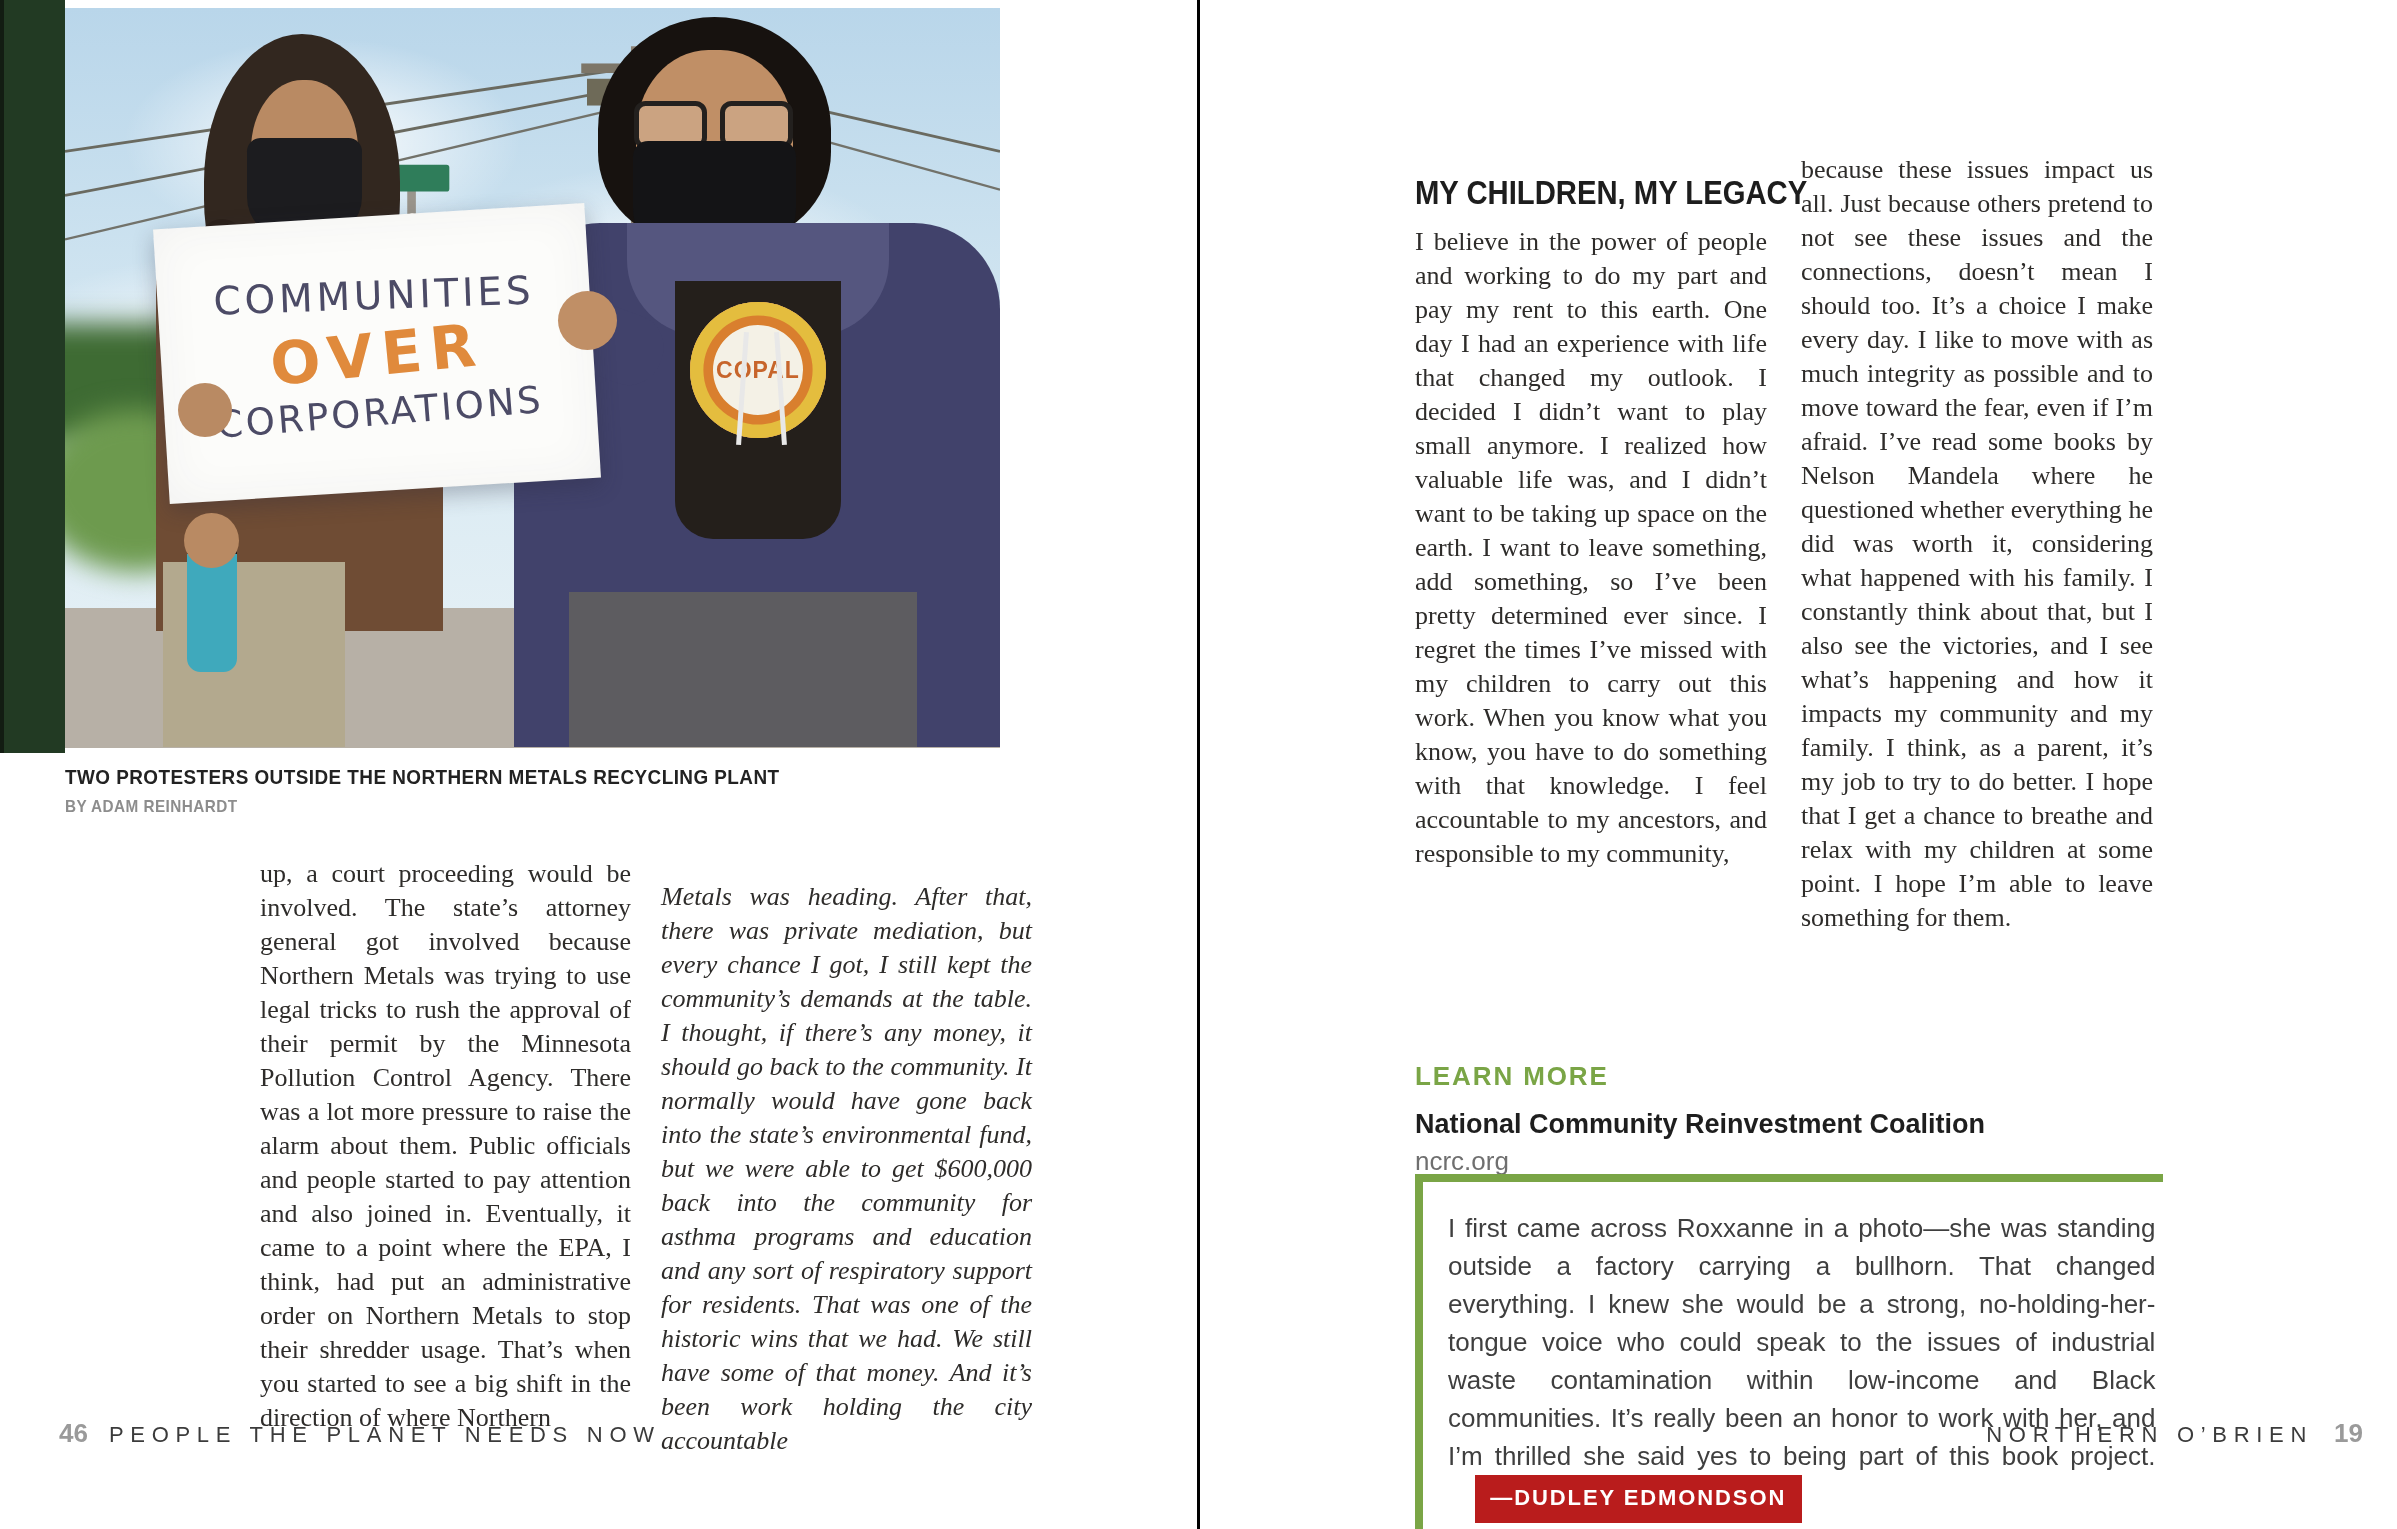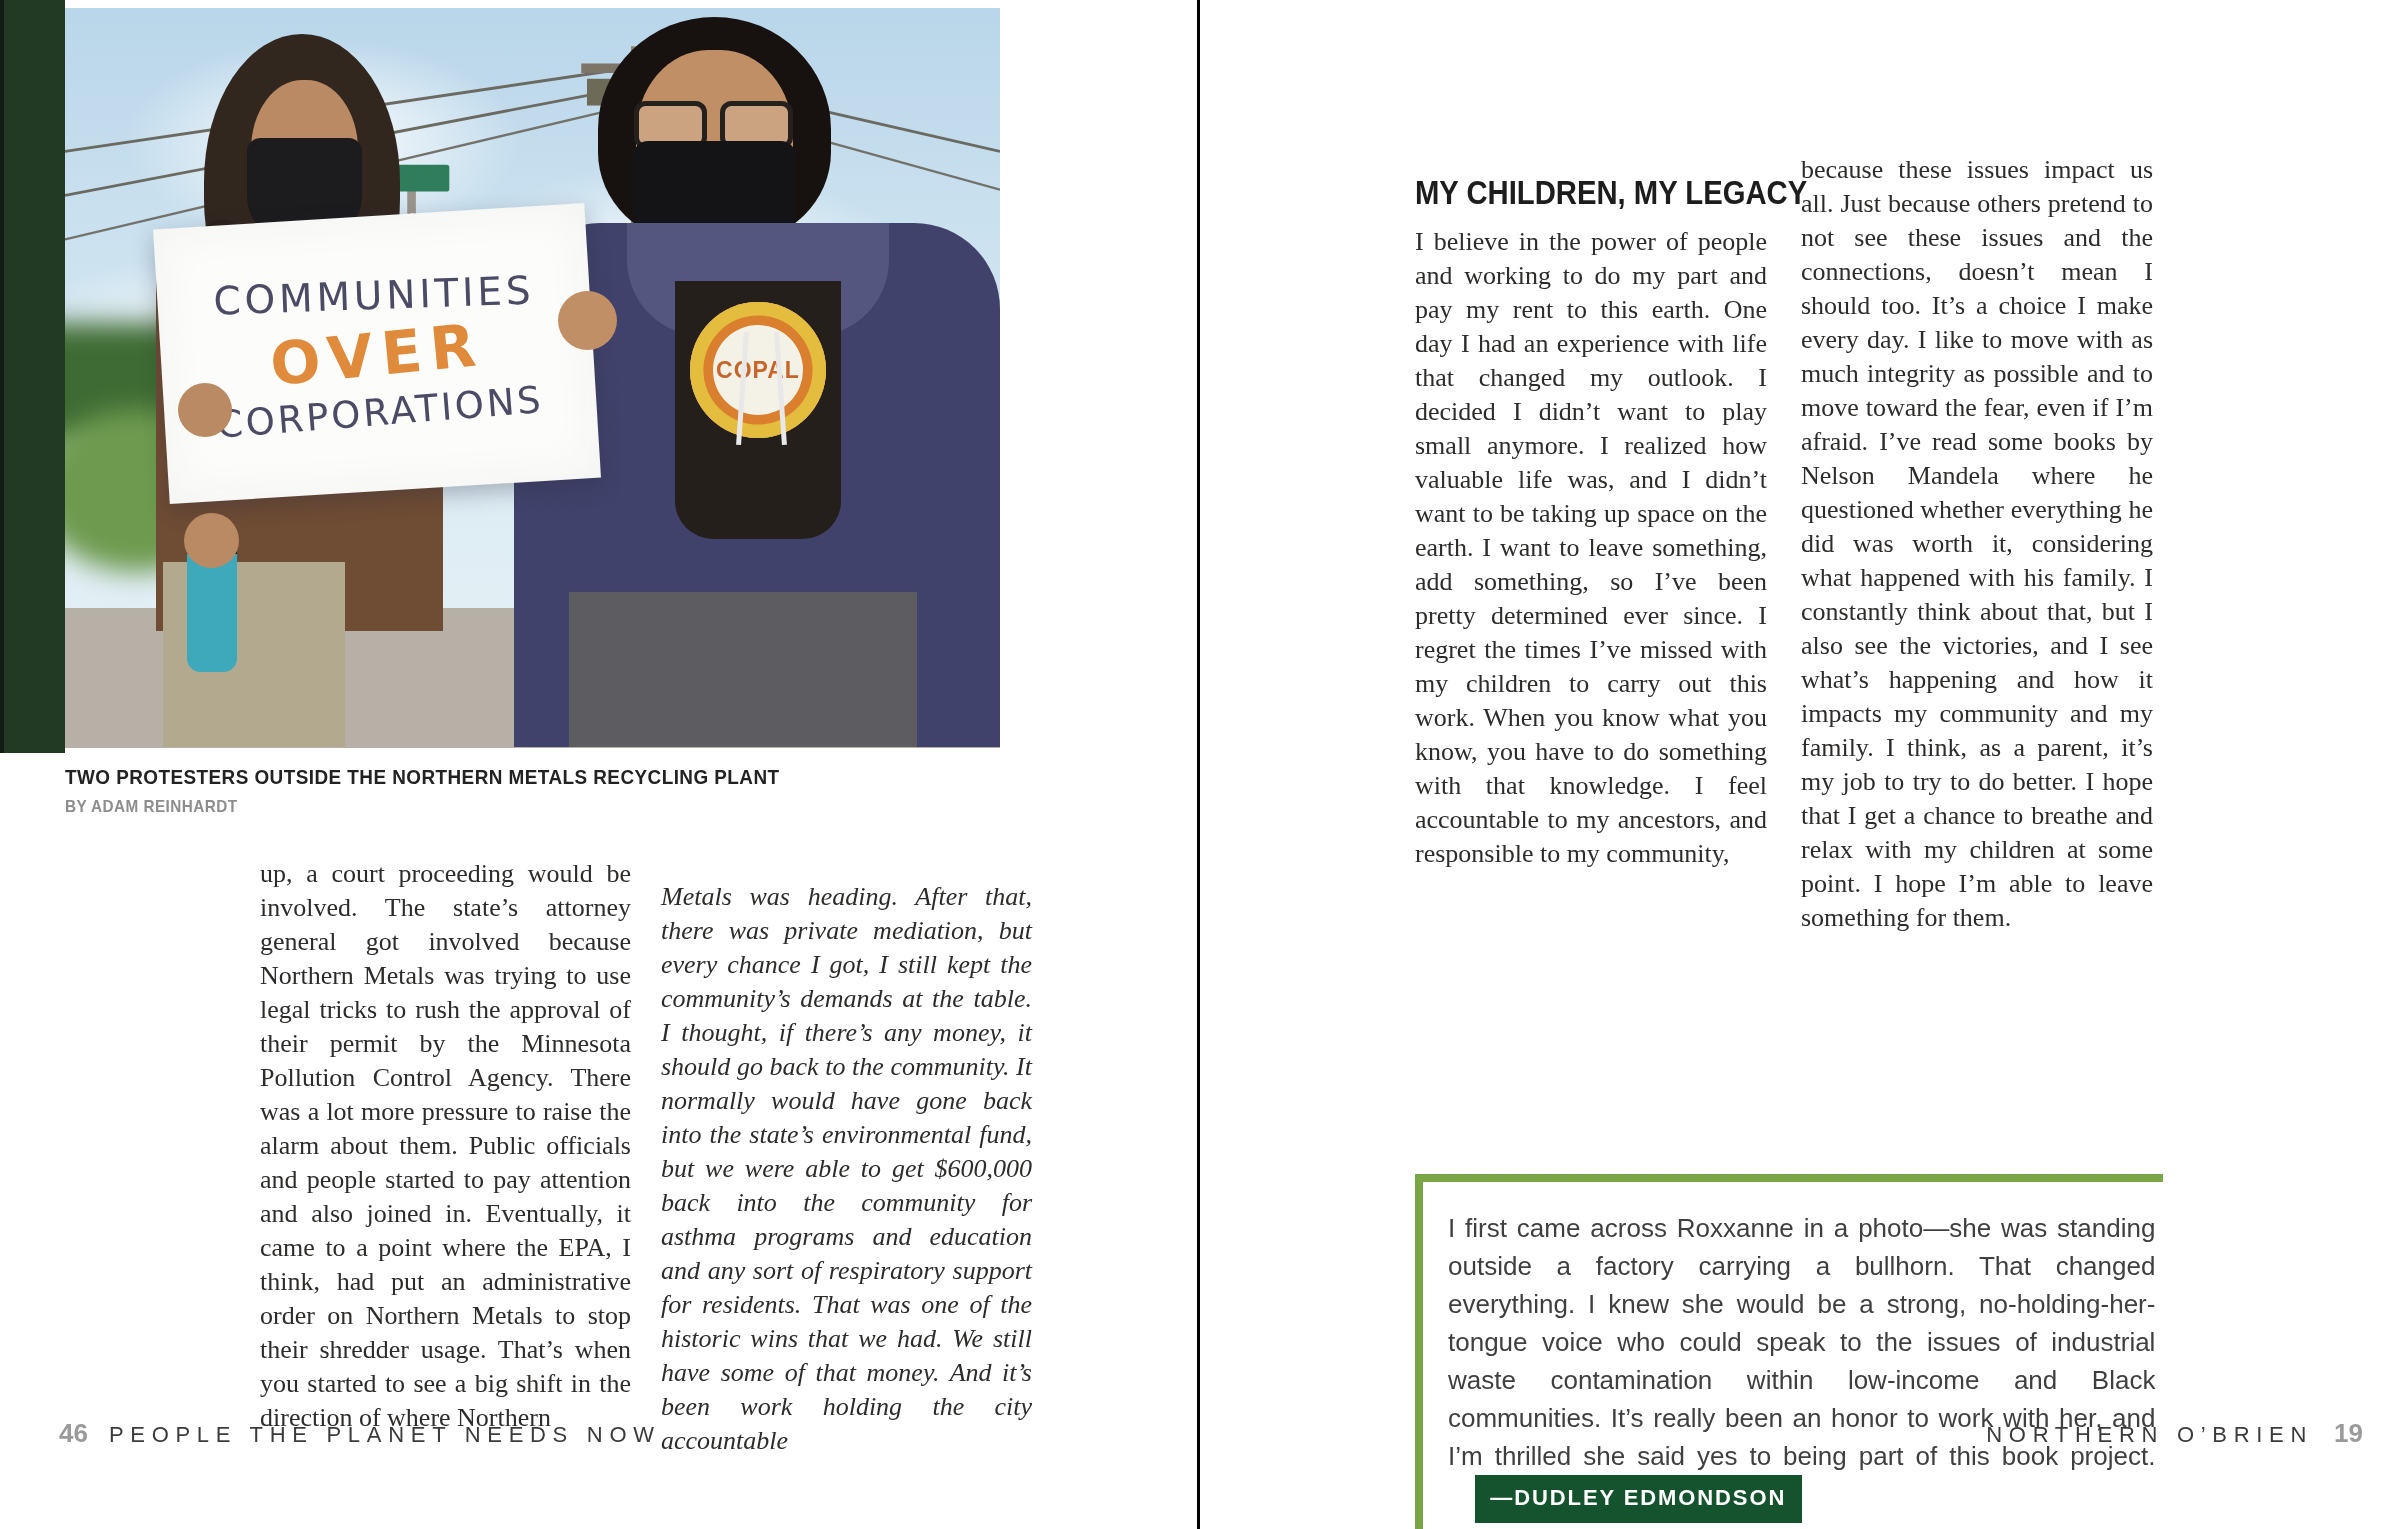--- a/index.html
+++ b/index.html
@@ -59,21 +59,21 @@
 
   #learn-more { left:1415px; top:1061px; width:746px; }
   .learn-label { color:#7aa546; font-weight:700; font-size:26px; letter-spacing:1.9px; }
   .learn-org   { color:#1e1e1e; font-weight:700; font-size:27px; margin-top:17px; }
   .learn-url   { color:#6f6f6f; font-size:26px; margin-top:5.7px; }
 
   #quote-block { left:1415px; top:1174px; width:748px;
                  border-top:8.6px solid #7aa546; border-left:8.6px solid #7aa546;
                  padding:27px 7.6px 19px 25px; font-size:26px; line-height:38px;
                  color:#3f3f3f; text-align:justify; }
-  .quote-badge { display:inline-block; background:#14532d; color:#fff; font-weight:700;
+  .quote-badge { display:inline-block; background:#b91c1c; color:#fff; font-weight:700;
                  font-size:22px; letter-spacing:1.9px; padding:3.8px 15.3px 6.7px; margin-left:27px;
                  white-space:nowrap; }
 </style>
 </head>
 <body>
 
 <div id="spread">
 
   <div class="abs" id="page-divider"></div>
 
@@ -167,20 +167,25 @@
     <span class="page-num">46</span>
     <span class="running-title">PEOPLE THE PLANET NEEDS NOW</span>
   </div>
 
   <div class="serif-col" id="right-col-1">
     <div class="section-head">MY CHILDREN, MY LEGACY</div>
     <div>I believe in the power of people and working to do my part and pay my rent to this earth. One day I had an experience with life that changed my outlook. I decided I didn’t want to play small anymore. I realized how valuable life was, and I didn’t want to be taking up space on the earth. I want to leave something, add something, so I’ve been pretty determined ever since. I regret the times I’ve missed with my children to carry out this work. When you know what you know, you have to do something with that knowledge. I feel accountable to my ancestors, and responsible to my community,</div>
   </div>
   <div class="serif-col" id="right-col-2">because these issues impact us all. Just because others pretend to not see these issues and the connections, doesn’t mean I should too. It’s a choice I make every day. I like to move with as much integrity as possible and to move toward the fear, even if I’m afraid. I’ve read some books by Nelson Mandela where he questioned whether everything he did was worth it, considering what happened with his family. I constantly think about that, but I also see the victories, and I see what’s happening and how it impacts my community and my family. I think, as a parent, it’s my job to try to do better. I hope that I get a chance to breathe and relax with my children at some point. I hope I’m able to leave something for them.</div>
 
+  <div class="abs" id="learn-more">
+    <div class="learn-label">LEARN MORE</div>
+    <div class="learn-org">National Community Reinvestment Coalition</div>
+    <div class="learn-url">ncrc.org</div>
+  </div>
 
   <div class="abs" id="quote-block">
     <span>I first came across Roxxanne in a photo—she was standing outside a factory carrying a bullhorn. That changed everything. I knew she would be a strong, no-holding-her-tongue voice who could speak to the issues of industrial waste contamination within low-income and Black communities. It’s really been an honor to work with her, and I’m thrilled she said yes to being part of this book project.</span>
     <span class="quote-badge">—DUDLEY EDMONDSON</span>
   </div>
 
   <div class="abs footer" id="footer-right">
     <span class="running-title">NORTHERN O’BRIEN</span>
     <span class="page-num">19</span>
   </div>

